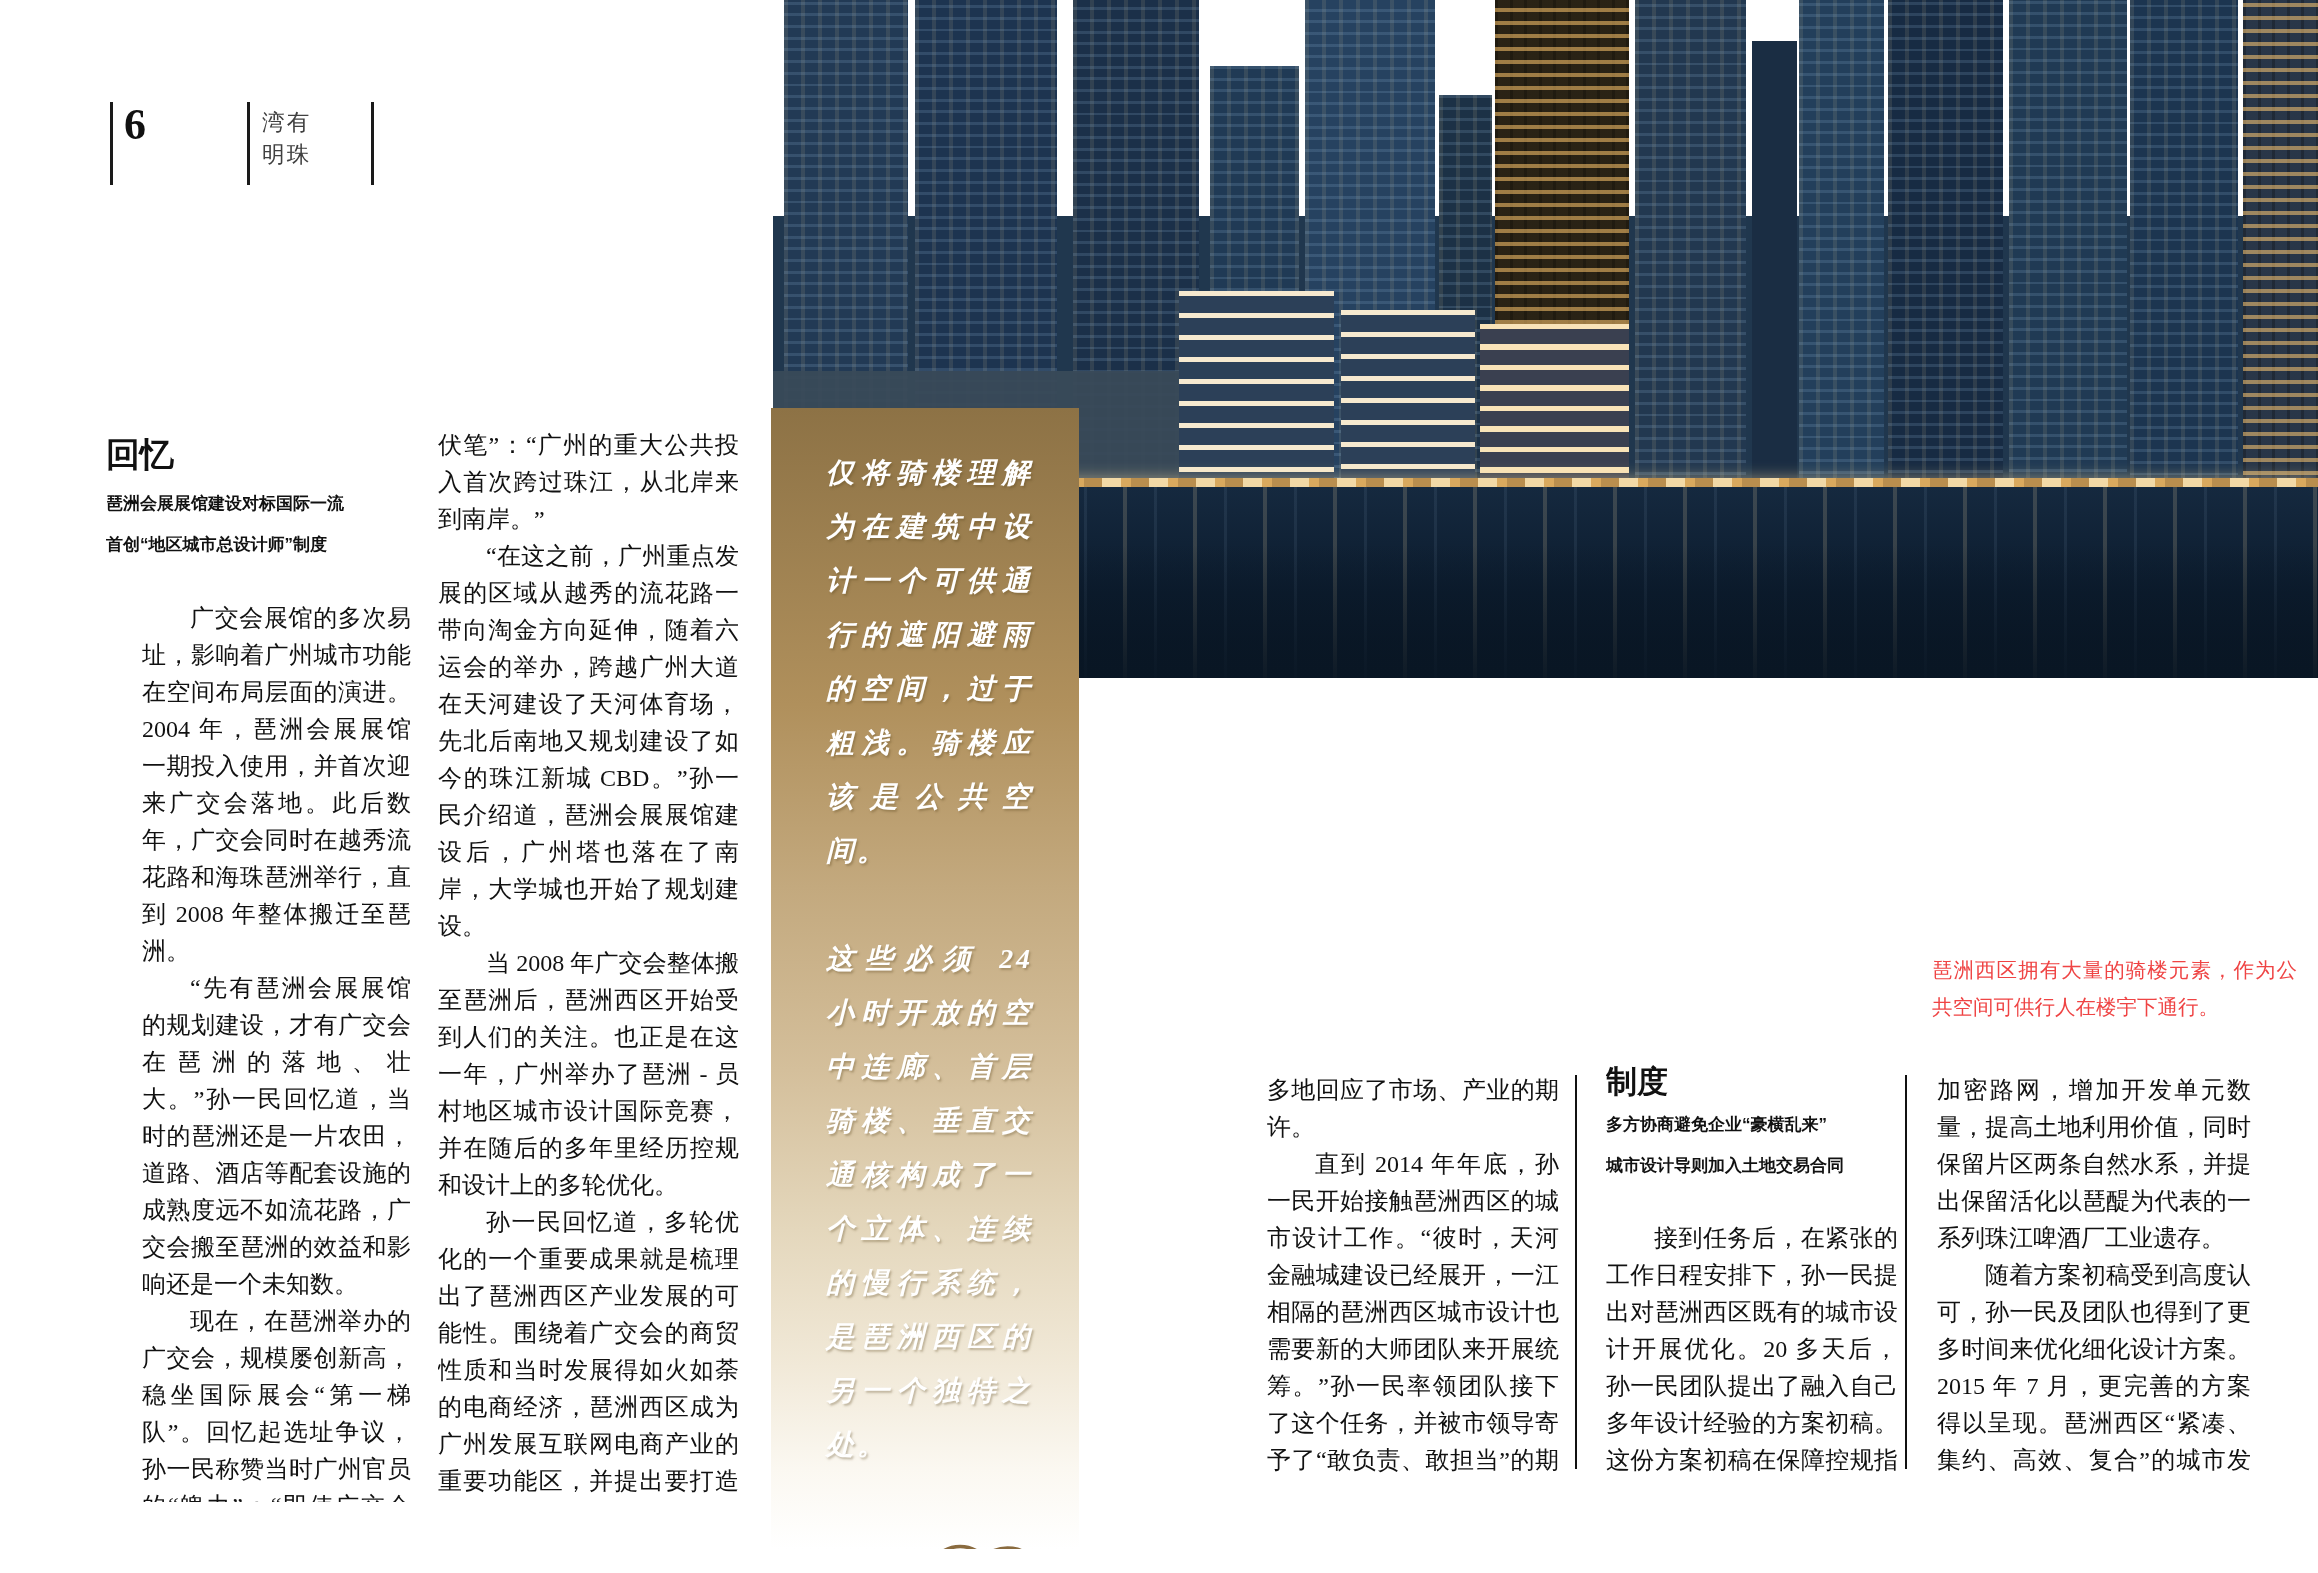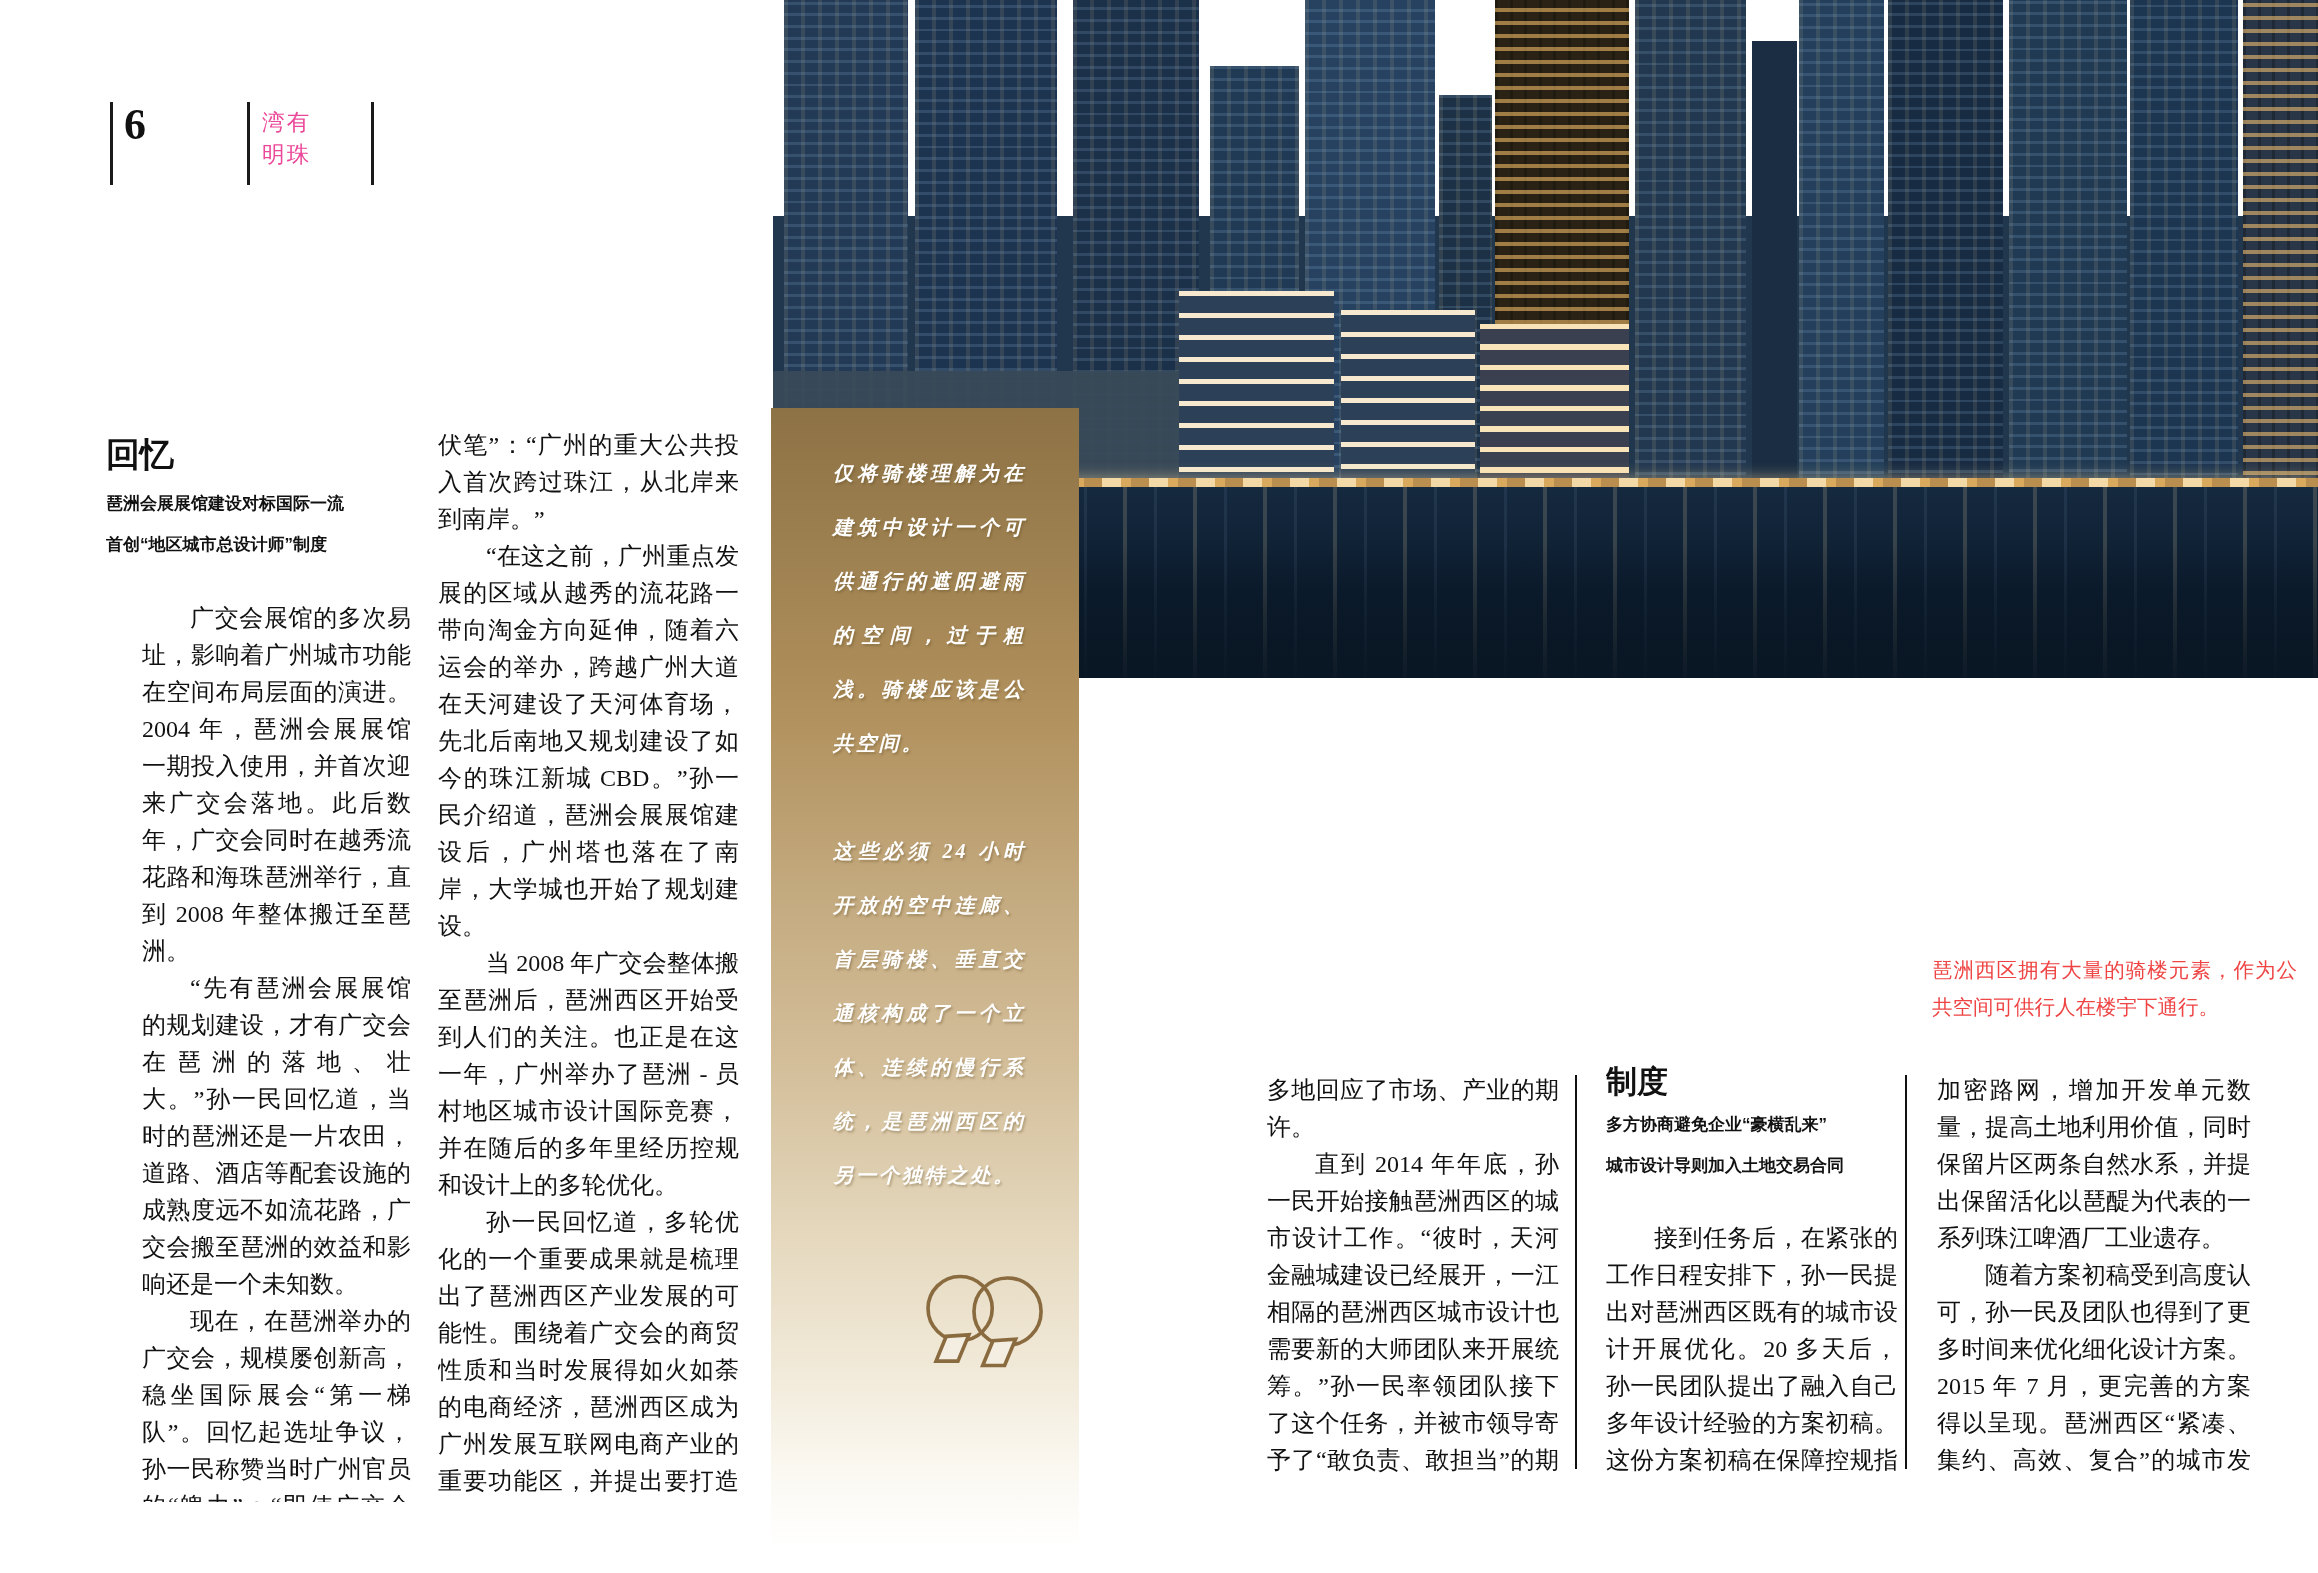--- a/index.html
+++ b/index.html
@@ -3,21 +3,21 @@
 <meta charset="utf-8">
 <style>
   html,body{margin:0;padding:0;background:#ffffff;}
   .page{position:relative;width:2319px;height:1574px;background:#ffffff;overflow:hidden;
         font-family:"Liberation Serif","DejaVu Serif",serif;color:#111;}
 
   
   .hbar{position:absolute;top:102px;width:2.9px;height:83px;background:#1a1a1a;}
   .pagenum{position:absolute;left:124px;top:99px;font-size:44px;font-weight:700;
            font-family:"Liberation Serif","DejaVu Serif",serif;}
-  .section{position:absolute;left:262px;top:107px;font-size:22.6px;line-height:32px;color:#ec4899;
+  .section{position:absolute;left:262px;top:107px;font-size:22.6px;line-height:32px;color:#404040;
            font-family:"Liberation Serif","DejaVu Serif",serif;letter-spacing:2.2px;}
 
   
   .photo{position:absolute;left:773px;top:0;width:1546px;height:678px;overflow:hidden;
          background:linear-gradient(180deg,#122741 0%,#173click 0,#173450 30%,#1d4165 58%,#275078 78%,#2e5a84 100%);}
   .horizon-glow{position:absolute;left:0;right:0;bottom:199px;height:205px;
          background:linear-gradient(180deg,rgba(120,160,200,0) 0%,rgba(130,170,210,.28) 100%);}
   .base-strip{position:absolute;left:0;right:0;bottom:199px;height:263px;background:#20374e;}
   .bldg{position:absolute;bottom:199px;}
   .win-blue{background-image:repeating-linear-gradient(180deg,rgba(160,200,235,.16) 0 2.9px,transparent 2.9px 11.7px),
@@ -44,21 +44,21 @@
        background:linear-gradient(180deg,rgba(9,22,36,0),rgba(9,22,36,.9));}
 
   
   .caption{position:absolute;left:1932px;top:951px;width:365px;font-size:20.5px;line-height:37px;
            color:#ef4444;text-align:justify;font-family:"Liberation Sans","DejaVu Sans",sans-serif;}
 
   
   .quotebox{position:absolute;left:771px;top:408px;width:308px;height:1141px;overflow:hidden;z-index:10;
        background:linear-gradient(180deg,#8d7245 0%,#9d8050 12%,#b0905c 26%,#c3a97e 42%,#d4bf9b 58%,
                   #e4d7bc 72%,#f1e9d8 84%,#fbf8f1 93%,#ffffff 100%);}
-  .quotebox p{margin:15px;padding:0 38px 0 47px;color:#ffffff;font-size:20px;line-height:54px;
+  .quotebox p{margin:8px;padding:0 38px 0 47px;color:#ffffff;font-size:28px;line-height:54px;
        font-weight:700;font-style:italic;letter-spacing:2.9px;text-align:justify;
        text-shadow:1.5px 2.2px 2.2px rgba(90,70,30,.35);}
   .quotebox p.q1{margin-top:38px;}
   .quotebox p.q2{margin-top:54px;}
   .qicon{margin:70px 0 0 149px;}
 
   
   .tcol{position:absolute;text-align:justify;font-size:24px;line-height:37px;overflow:hidden;}
   .tcol p{margin:0;}
   .tcol p.indent{text-indent:2em;}

